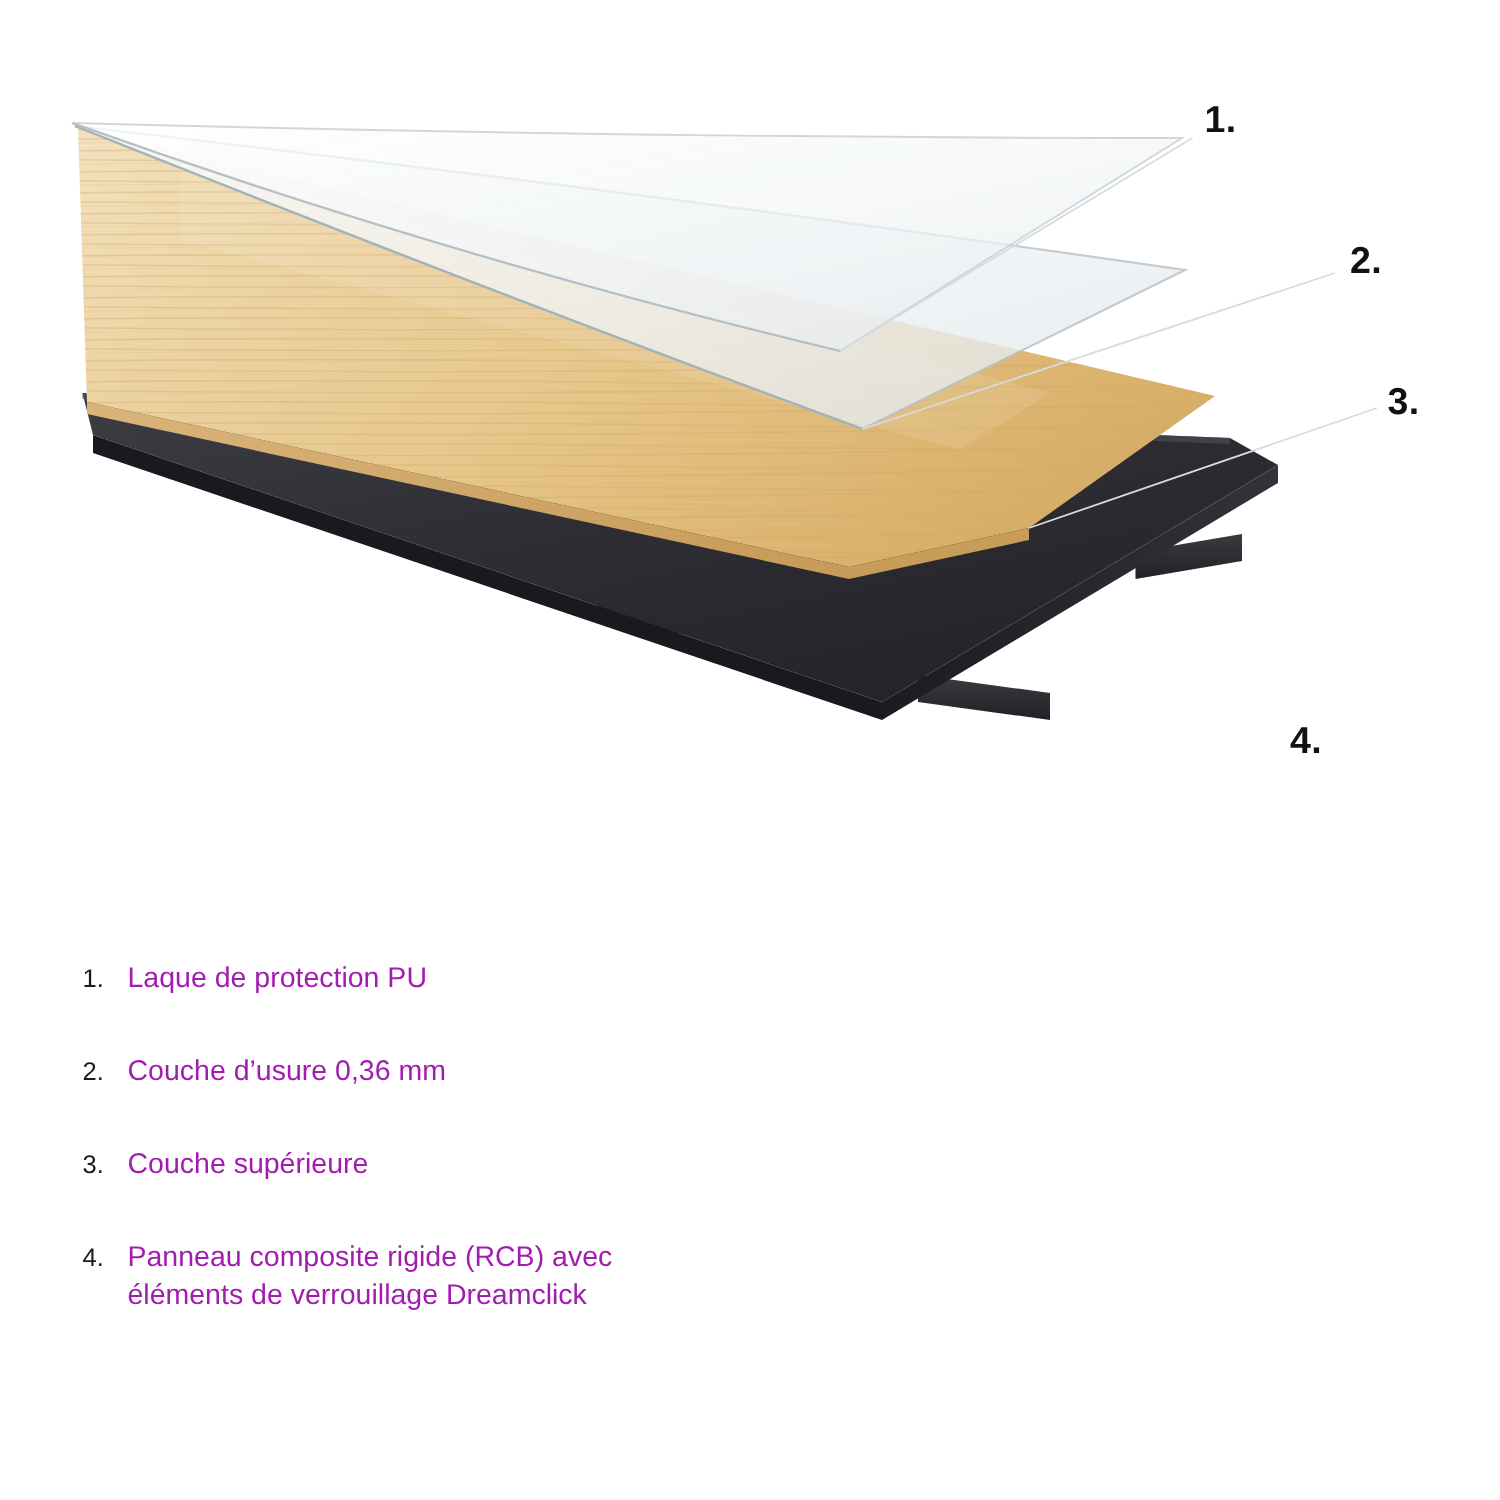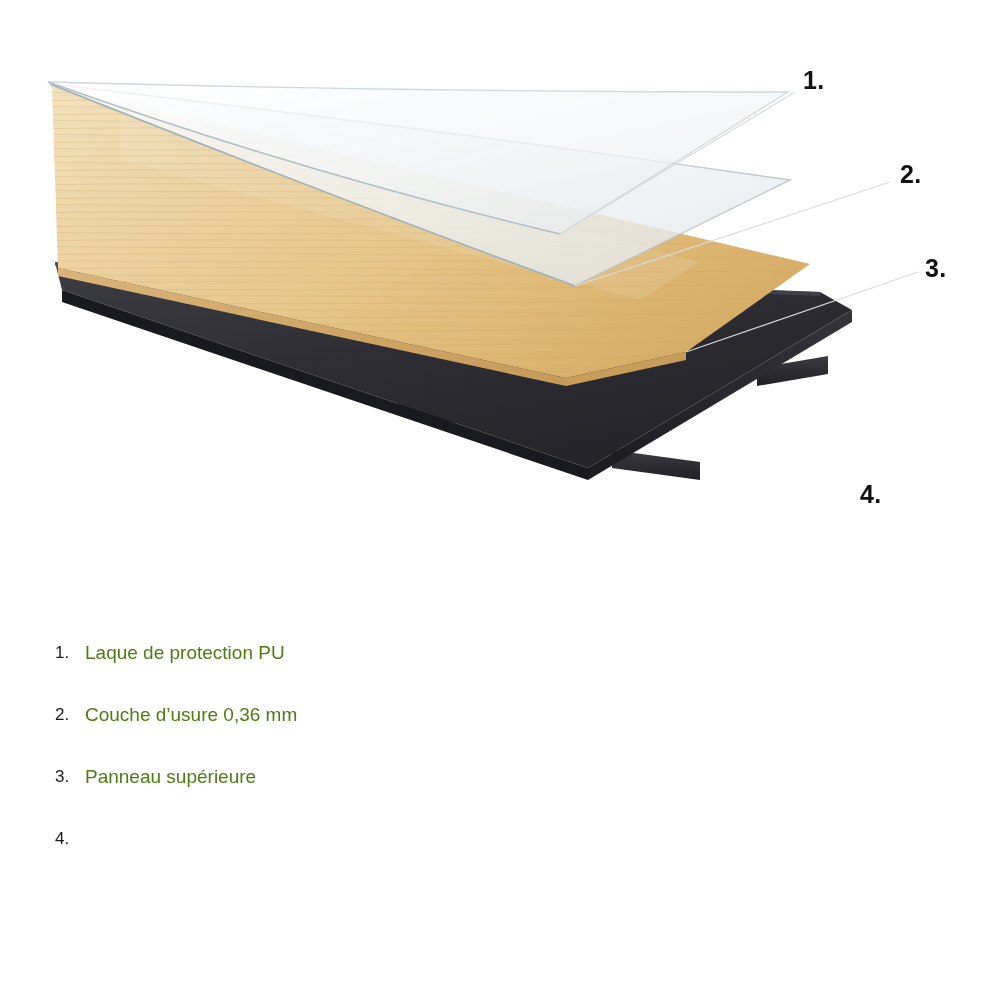--- a/index.html
+++ b/index.html
@@ -60,21 +60,21 @@
   .legend-num {
     width: 30px;
     flex: 0 0 30px;
     font-size: 17px;
     line-height: 25px;
     color: #1a1a1a;
   }
   .legend-text {
     font-size: 19px;
     line-height: 25px;
-    color: #4d7c0f;
+    color: #a21caf;
     white-space: pre-line;
   }
 </style>
 </head>
 <body>
 
 <div id="diagram">
   <svg viewBox="0 0 1000 620" xmlns="http://www.w3.org/2000/svg">
     <defs>
       <linearGradient id="woodGrad" x1="0" y1="0" x2="1" y2="0.6">
@@ -174,18 +174,20 @@
   <div class="legend-row">
     <div class="legend-num">1.</div>
     <div class="legend-text">Laque de protection PU</div>
   </div>
   <div class="legend-row">
     <div class="legend-num">2.</div>
     <div class="legend-text">Couche d’usure 0,36 mm</div>
   </div>
   <div class="legend-row">
     <div class="legend-num">3.</div>
-    <div class="legend-text">Panneau supérieure</div>
+    <div class="legend-text">Couche supérieure</div>
   </div>
   <div class="legend-row">
     <div class="legend-num">4.</div>
+    <div class="legend-text">Panneau composite rigide (RCB) avec
+éléments de verrouillage Dreamclick</div>
   </div>
 </div>
 
 </body></html>

